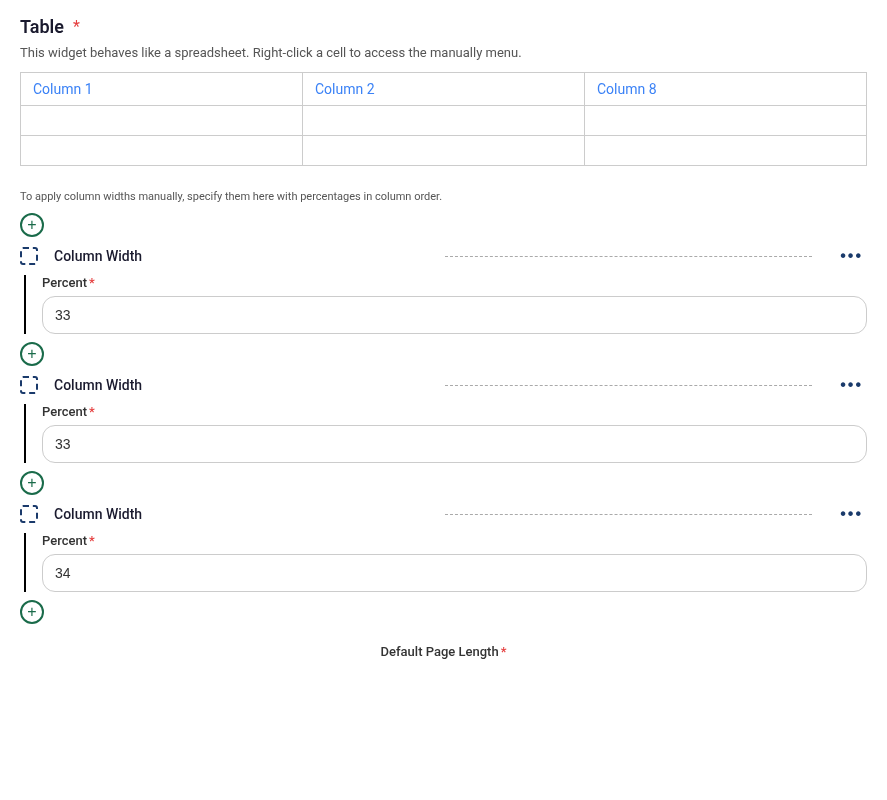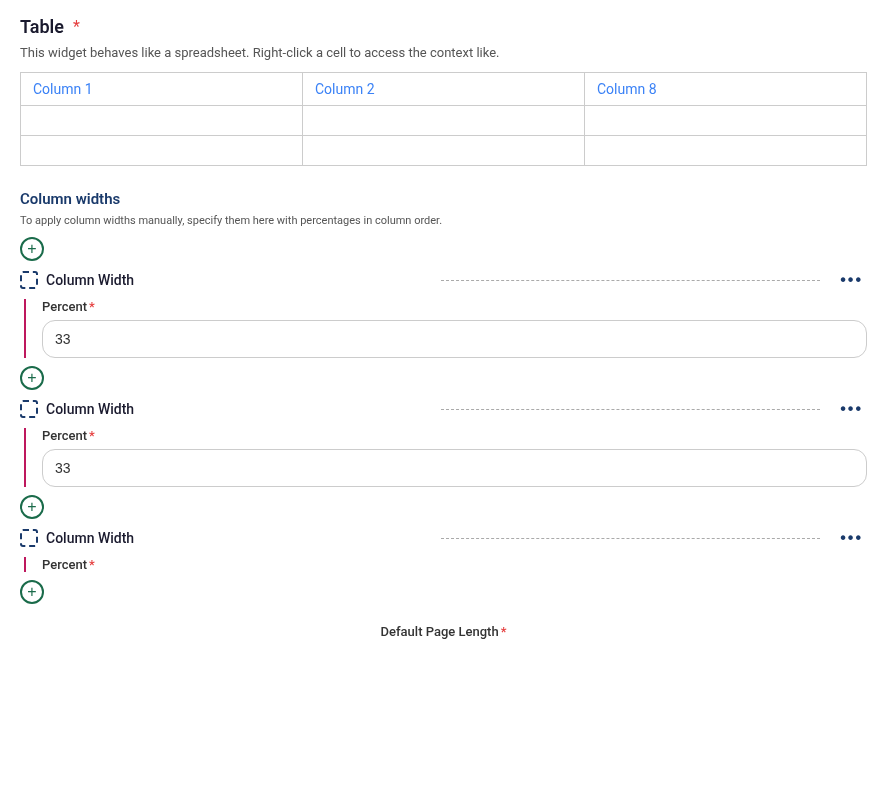--- a/index.html
+++ b/index.html
@@ -93,21 +93,21 @@
       margin-bottom: 8px;
     }
 
     .column-width-block {
       margin-bottom: 8px;
     }
 
     .column-width-header {
       display: flex;
       align-items: center;
-      gap: 8px;
+      gap: 16px;
       margin-bottom: 8px;
     }
 
     .drag-icon {
       display: inline-block;
       width: 18px;
       height: 18px;
       border: 2px dashed #1a3a6b;
       border-radius: 3px;
       flex-shrink: 0;
@@ -132,21 +132,21 @@
       border: none;
       cursor: pointer;
       color: #1a3a6b;
       font-size: 16px;
       font-weight: 700;
       letter-spacing: 2px;
       padding: 2px 4px;
     }
 
     .column-width-content {
-      border-left: 2px solid #be185d;
+      border-left: 2px solid #000000;
       padding-left: 16px;
       margin-left: 4px;
     }
 
     .field-label {
       font-size: 13px;
       font-weight: 500;
       color: #333;
       margin-bottom: 6px;
     }
@@ -180,21 +180,21 @@
     }
   </style>
 </head>
 <body>
 
 <div class="page-title-row">
   <span class="page-title">Table</span>
   <span class="required-star">*</span>
 </div>
 
-<p class="description">This widget behaves like a spreadsheet. Right-click a cell to access the context like.</p>
+<p class="description">This widget behaves like a spreadsheet. Right-click a cell to access the manually menu.</p>
 
 <table class="table-preview">
   <thead>
     <tr>
       <th>Column 1</th>
       <th>Column 2</th>
       <th>Column 8</th>
     </tr>
   </thead>
   <tbody>
@@ -205,21 +205,20 @@
     </tr>
     <tr>
       <td></td>
       <td></td>
       <td></td>
     </tr>
   </tbody>
 </table>
 
 <div>
-  <div class="section-title">Column widths</div>
   <div class="section-desc">To apply column widths manually, specify them here with percentages in column order.</div>
 
   
   <button class="add-btn">+</button>
   <div class="column-width-block">
     <div class="column-width-header">
       <span class="drag-icon"></span>
       <span class="column-width-label">Column Width</span>
       <span class="column-width-divider"></span>
       <button class="more-btn">•••</button>
@@ -255,20 +254,21 @@
     <div class="column-width-header">
       <span class="drag-icon"></span>
       <span class="column-width-label">Column Width</span>
       <span class="column-width-divider"></span>
       <button class="more-btn">•••</button>
     </div>
     <div class="column-width-content">
       <div class="field-label">
         <span>Percent</span><span class="req">*</span>
       </div>
+      <input class="text-input" type="text" value="34" style="">
     </div>
   </div>
 
   
   <button class="add-btn">+</button>
 </div>
 
 <div class="default-page-length-label">
   <span>Default Page Length</span><span class="req">*</span>
 </div>

